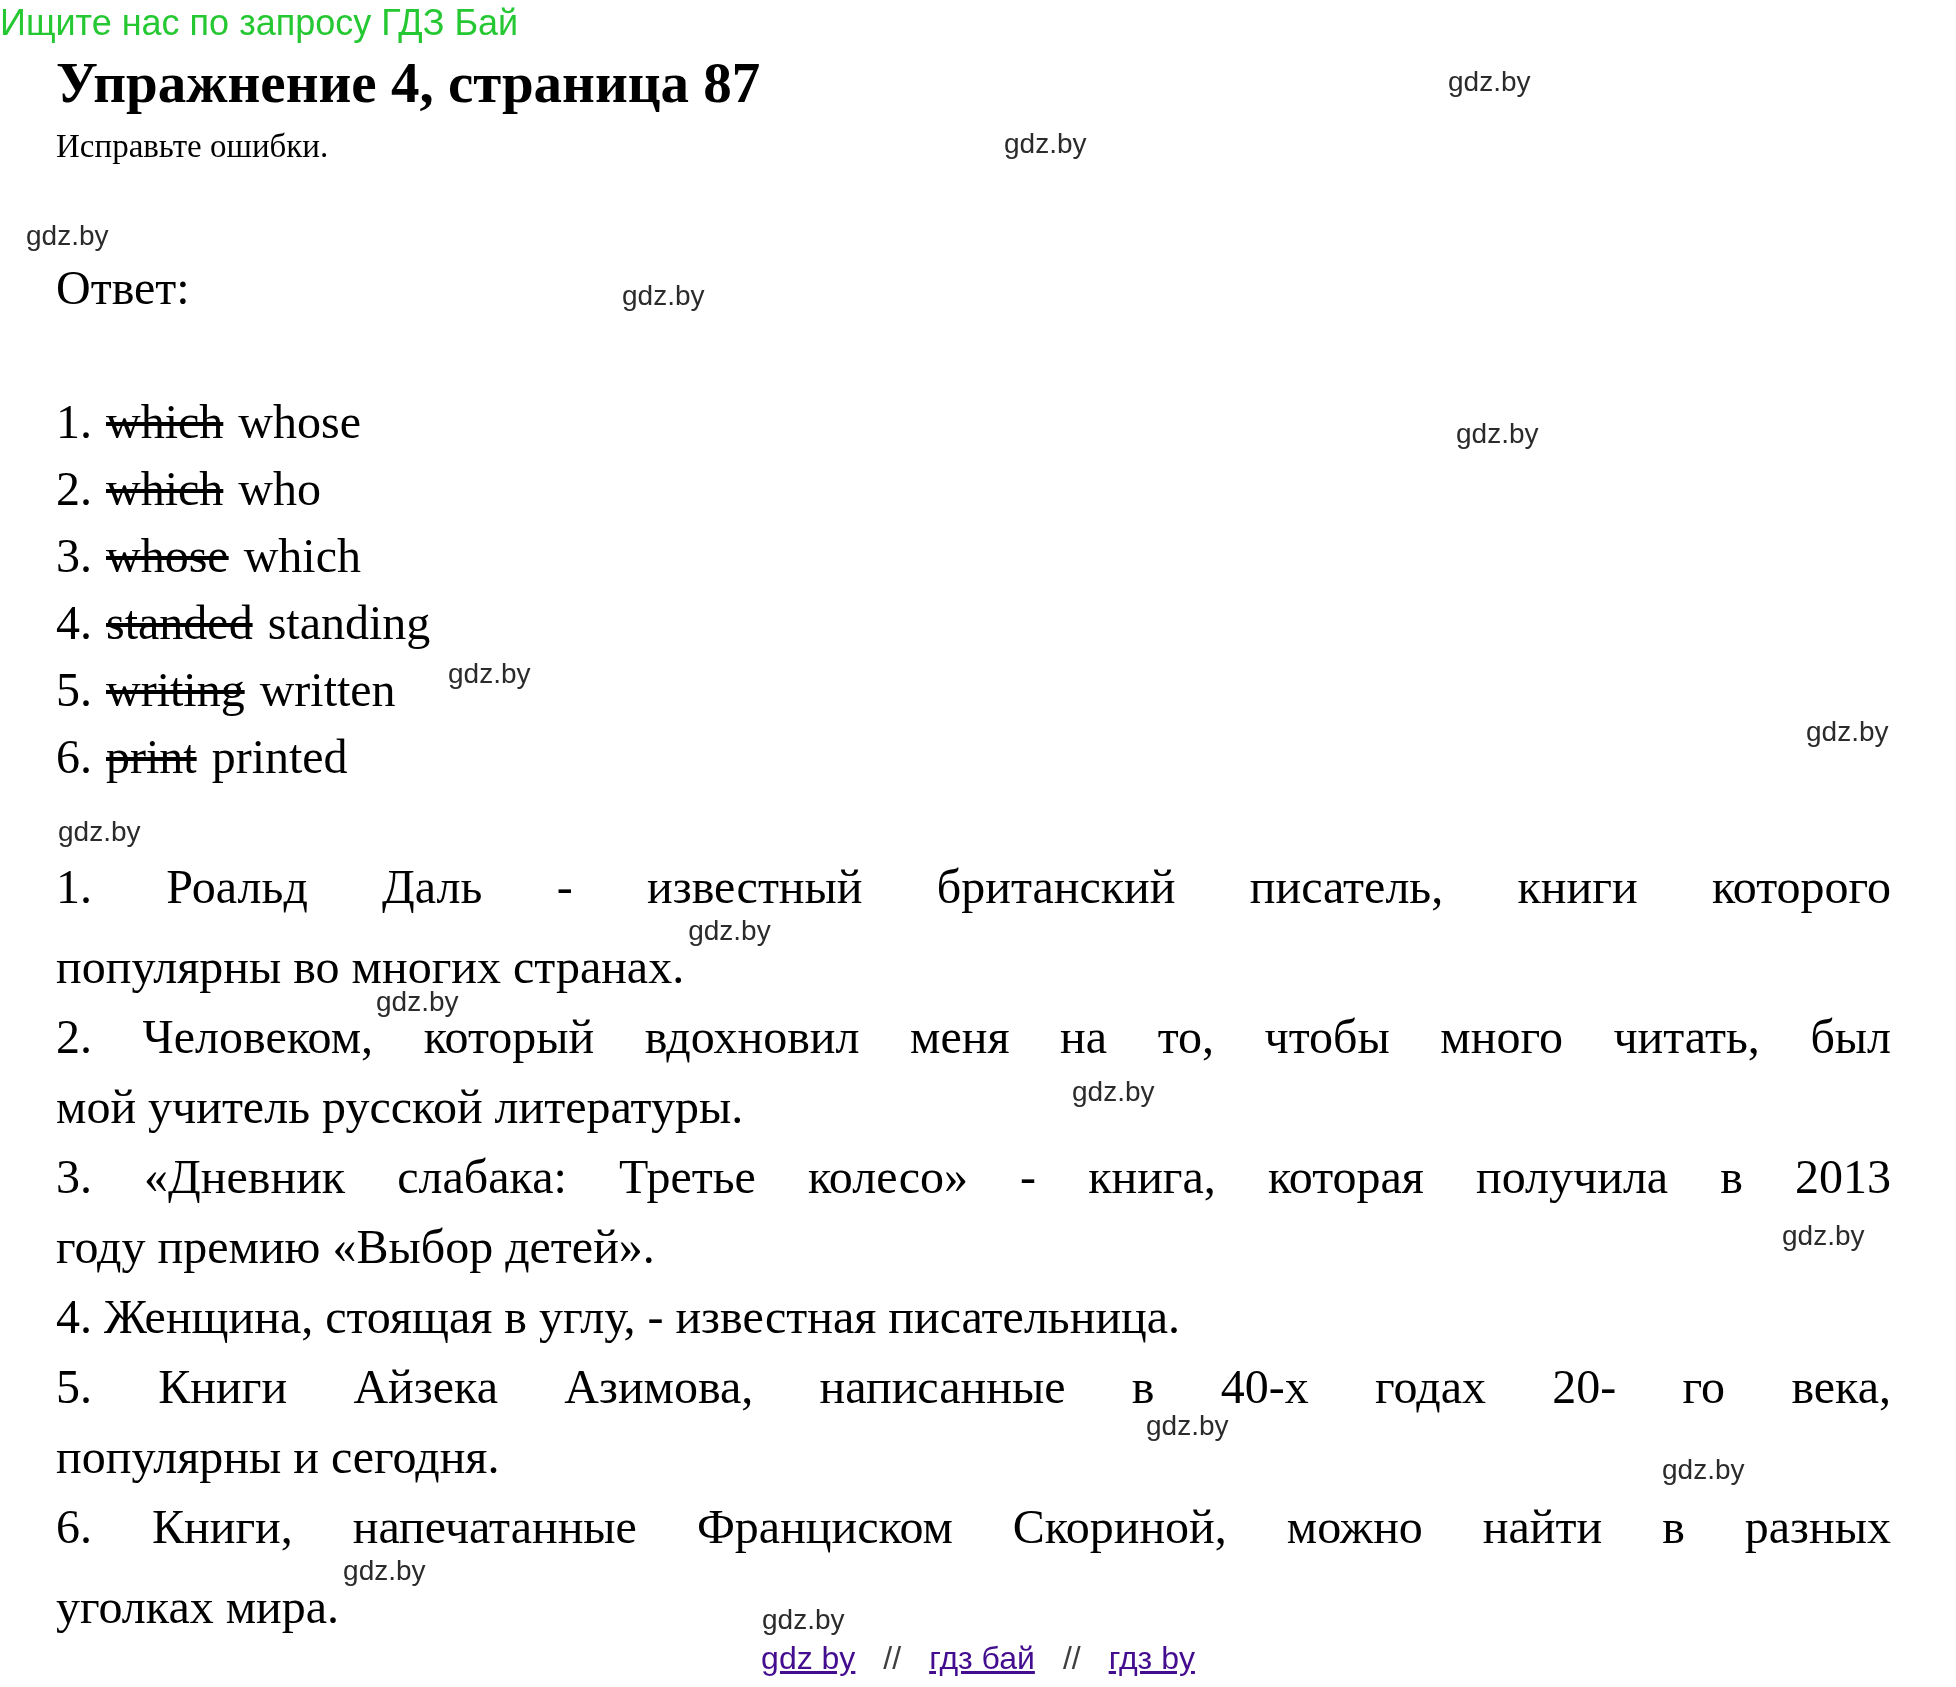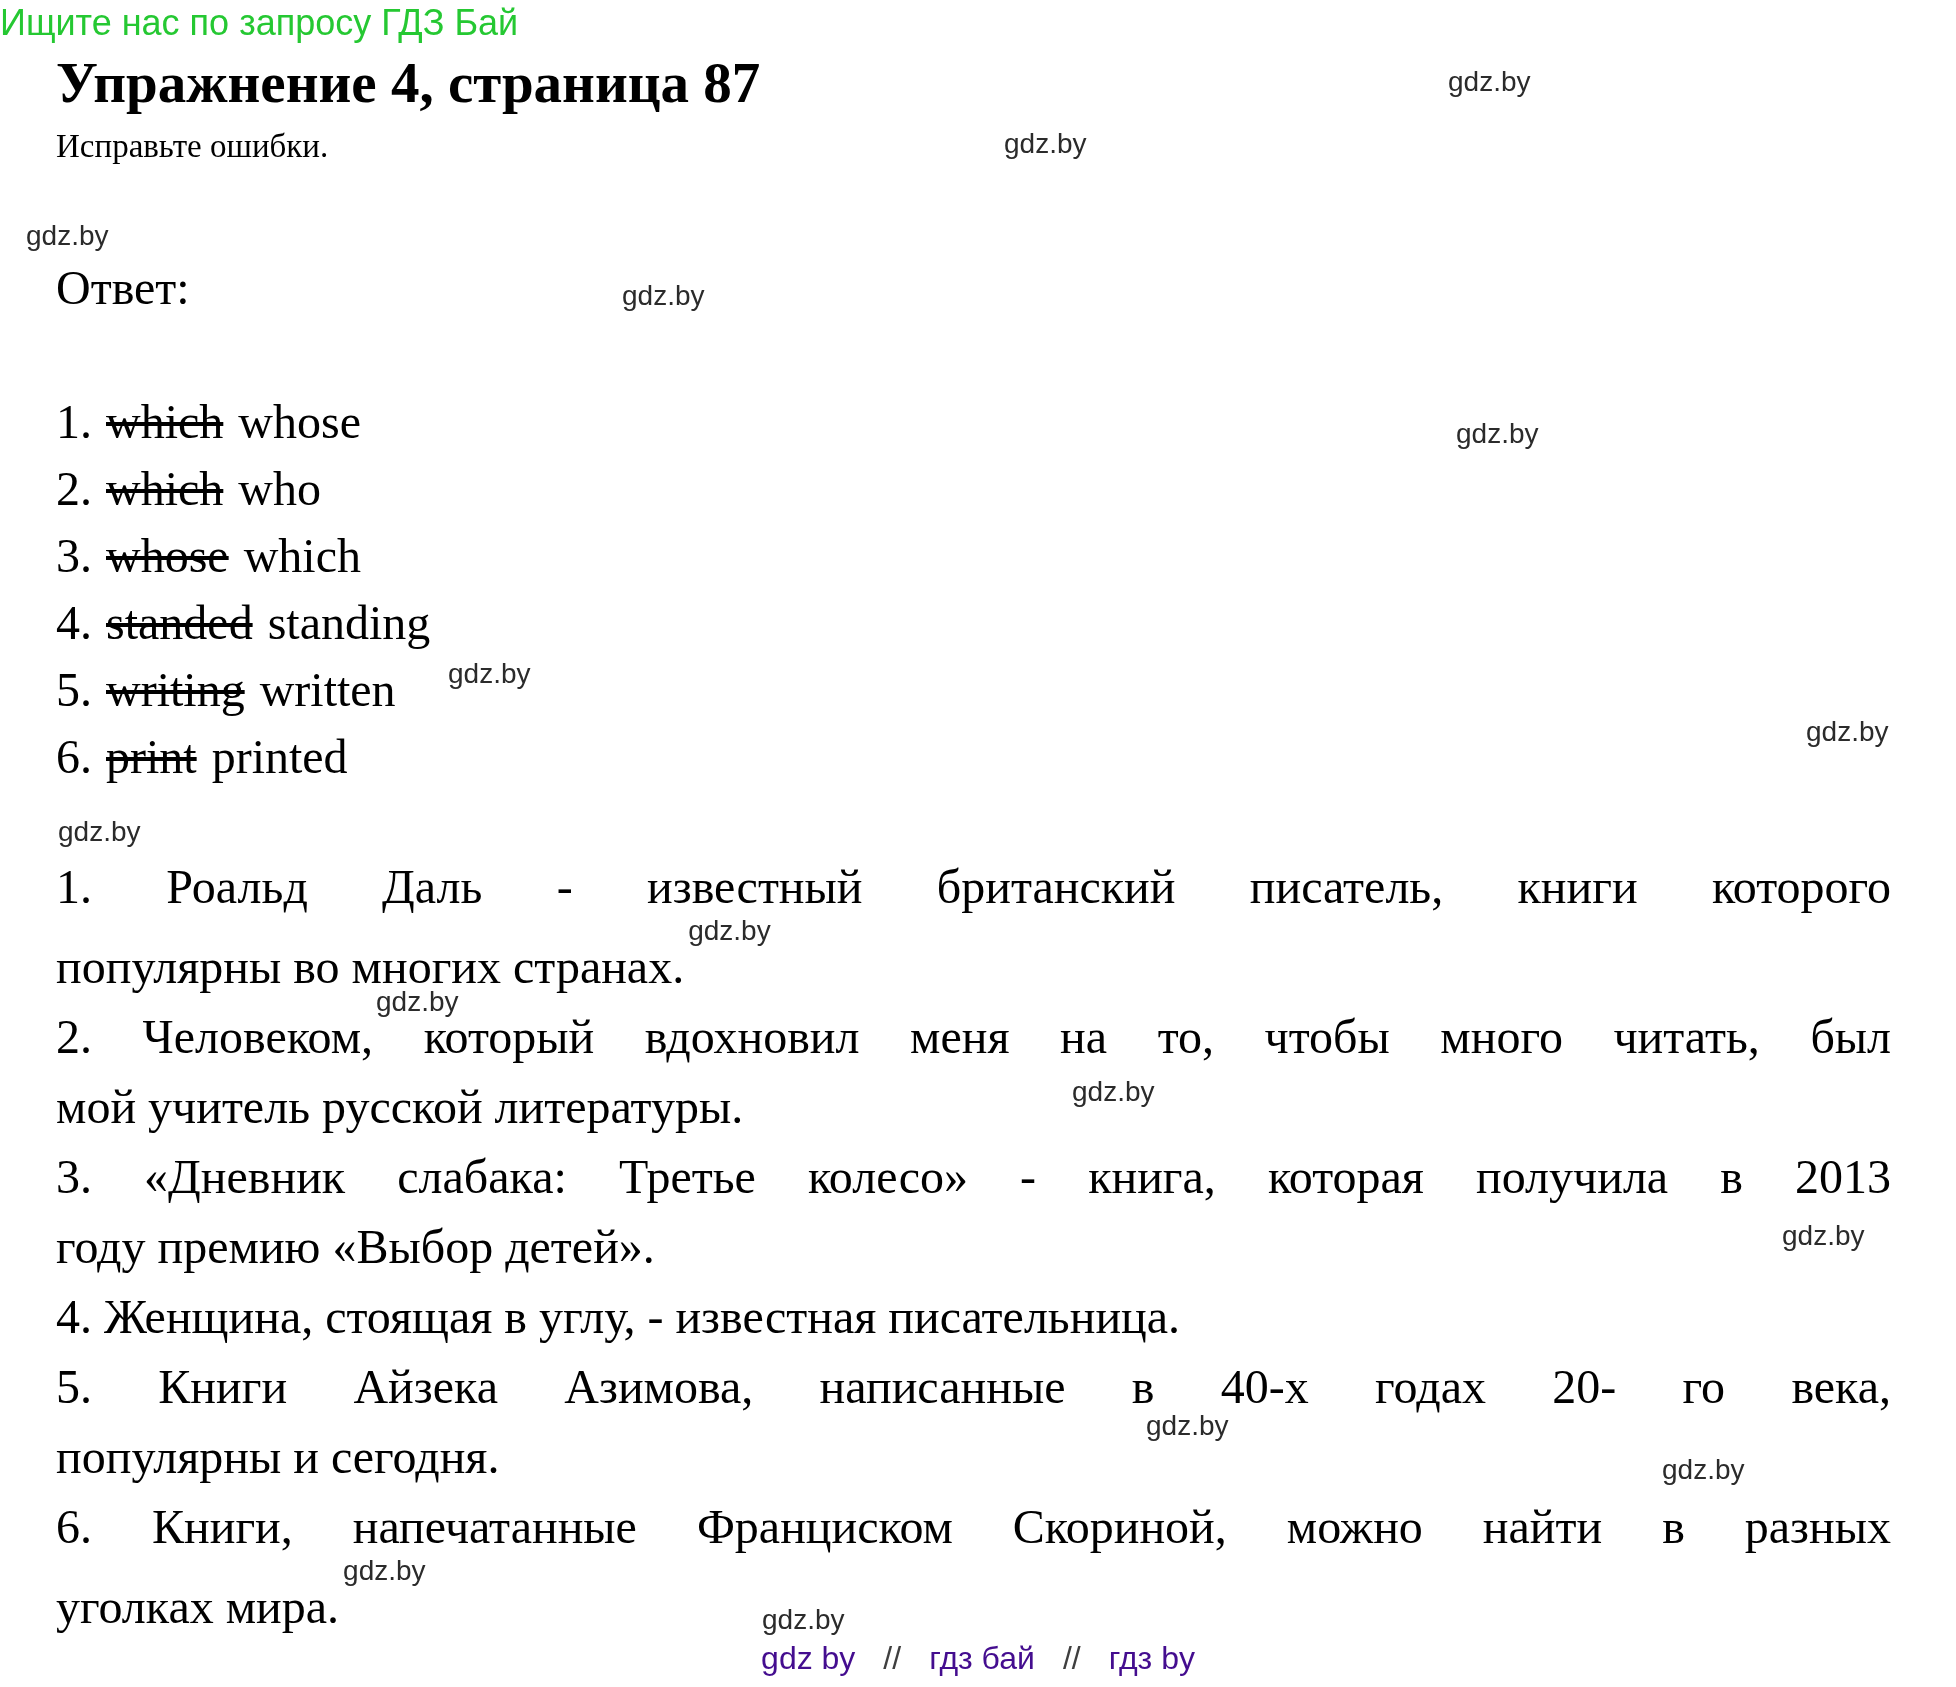--- a/index.html
+++ b/index.html
@@ -43,21 +43,21 @@
     font-size:28px;color:var(--wm);white-space:nowrap;
   }
   .wm-sup{
     font-family:"Liberation Sans", sans-serif;font-size:28px;color:var(--wm);
     position:relative;top:-26px;margin-left:4px;letter-spacing:0;
   }
   .footer{
     position:absolute;left:0;top:1640px;width:100%;text-align:center;
     font-family:"Liberation Sans", sans-serif;font-size:32px;
   }
-  .f-token{color:var(--footer-link);margin:0 14px;}
+  .f-token{color:var(--footer-link);margin:0 14px;text-decoration:underline;}
   .f-sep{color:var(--footer-sep);margin:0 14px;}
 </style>
 </head>
 <body>
 
 <div class="page">
   <div class="promo">Ищите нас по запросу ГДЗ Бай</div>
   <h1 class="title">Упражнение 4, страница 87</h1>
   <div class="subtitle">Исправьте ошибки.</div>
   <div class="answer-label">Ответ:</div>

